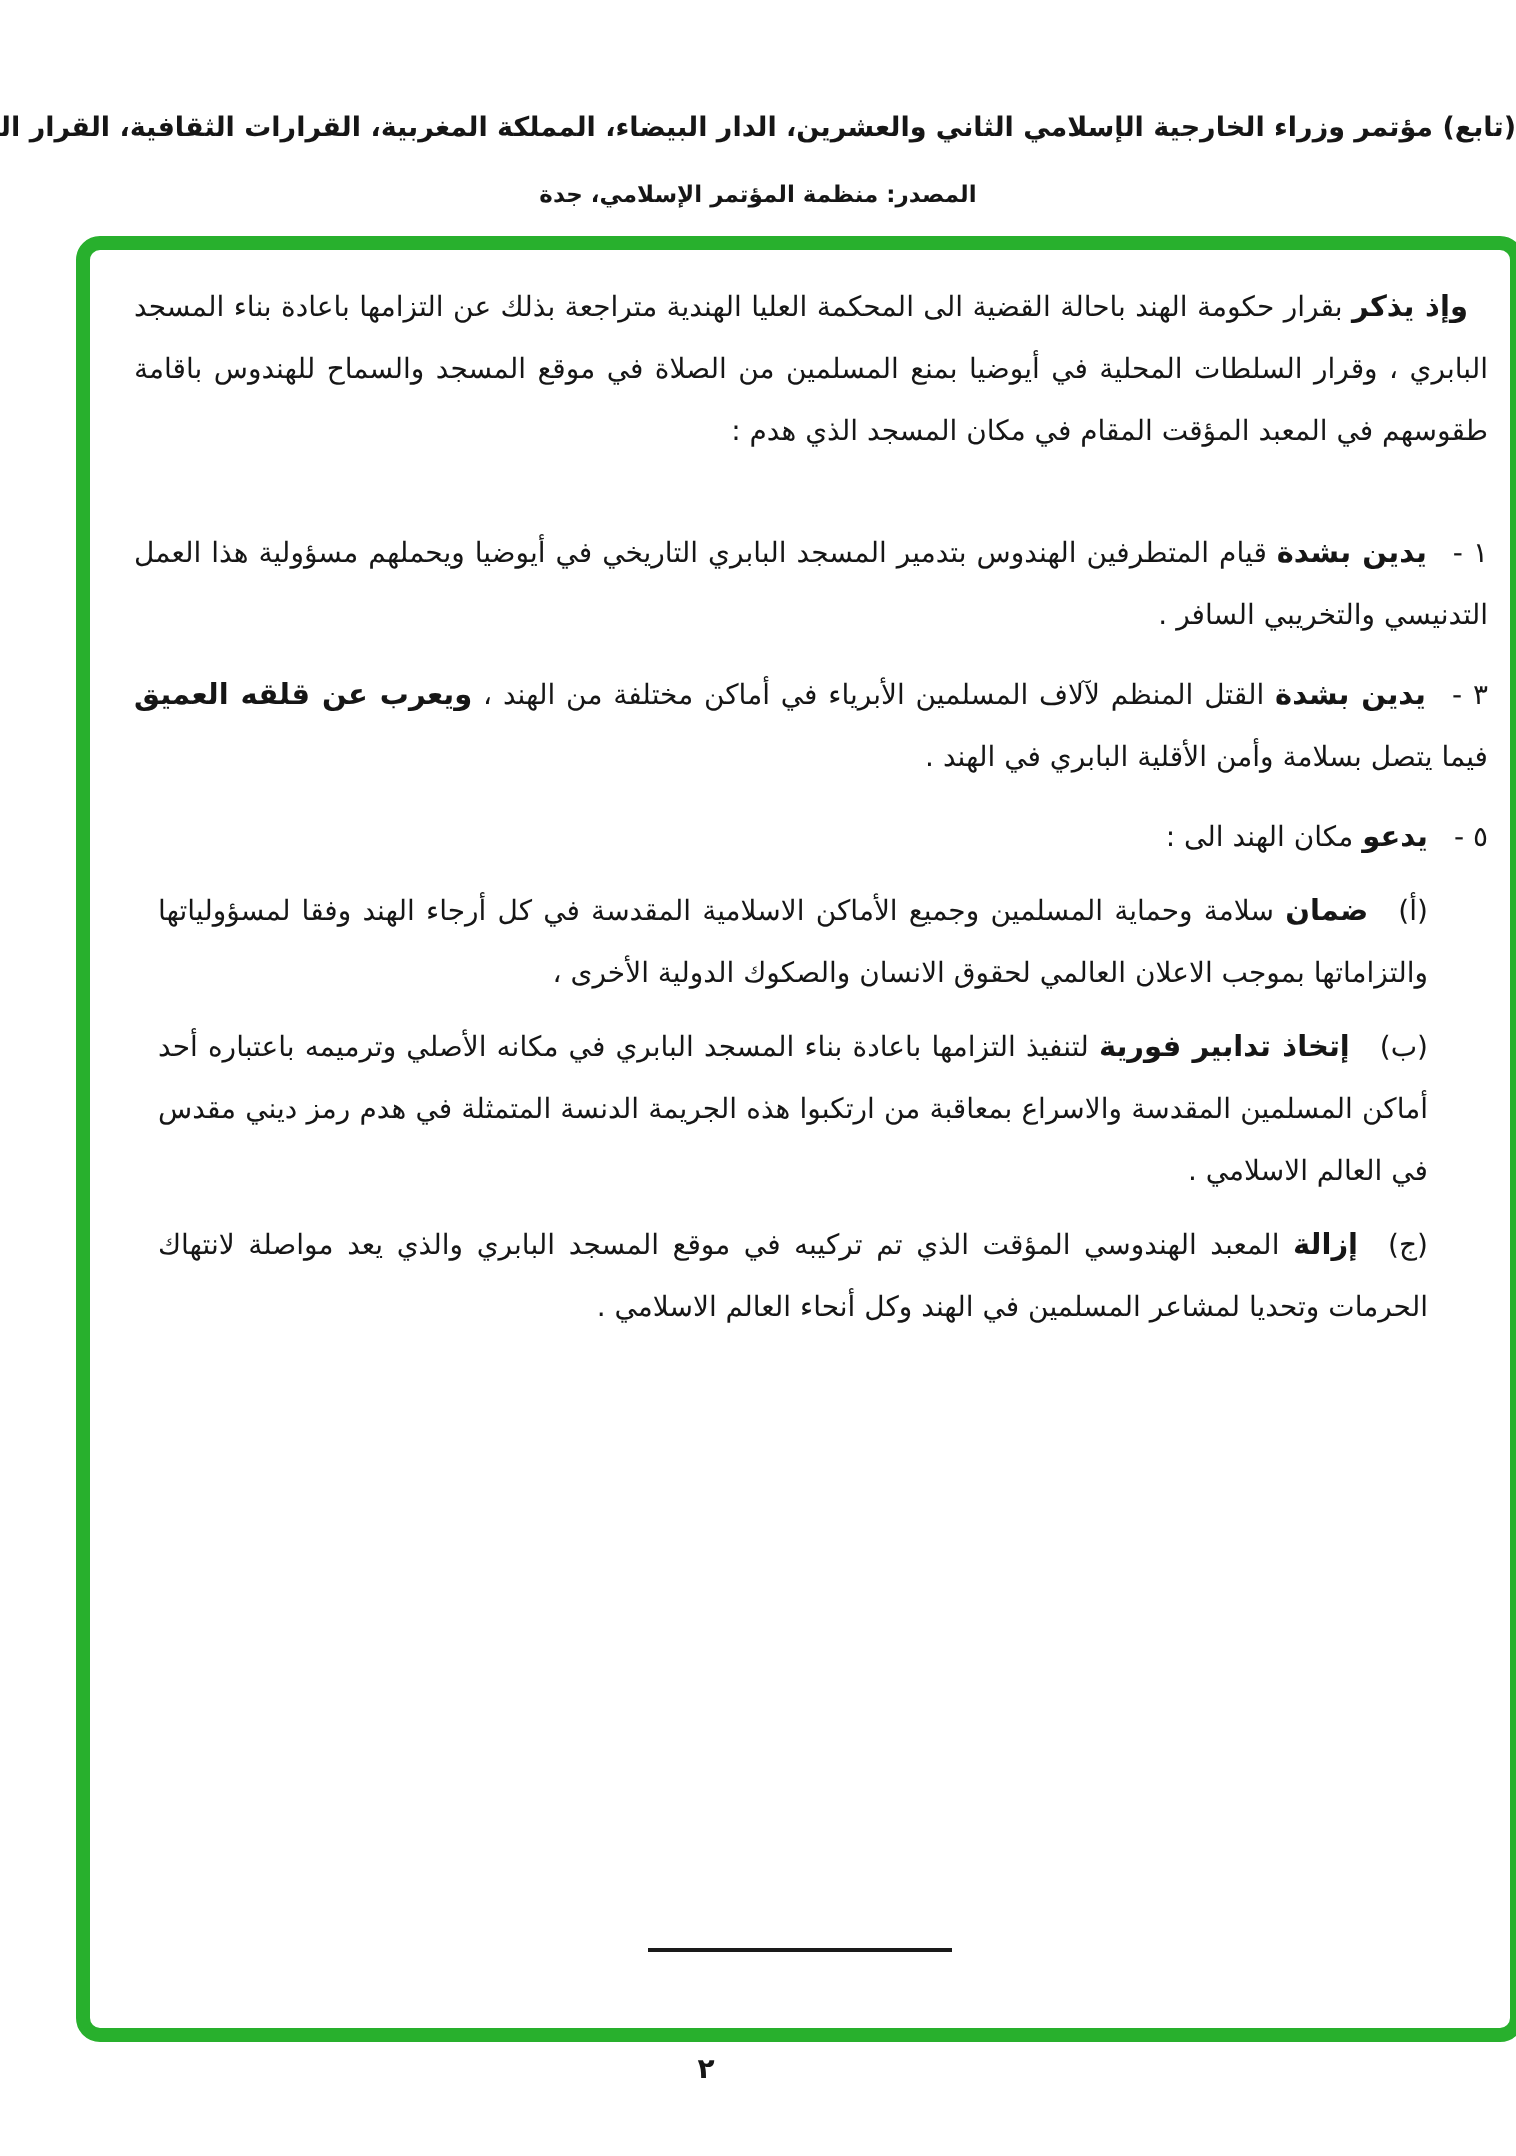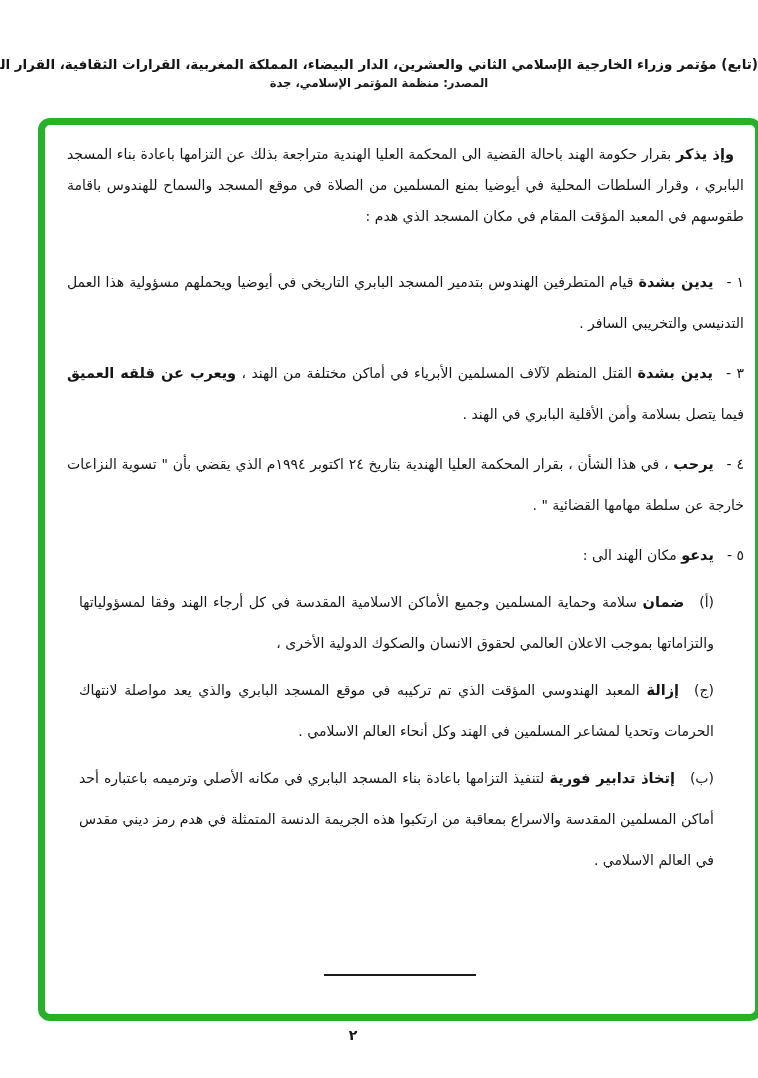--- a/index.html
+++ b/index.html
@@ -5,34 +5,34 @@
   :root{ --accent:#28b02d; --ink:#161616; }
   html,body{ margin:0; padding:0; }
   body{
     width:758px; height:1078px; position:relative; overflow:hidden;
     background:#ffffff; color:var(--ink);
     font-family:"DejaVu Sans", sans-serif;
     direction:rtl;
   }
   .hdr{ position:absolute; top:56px; left:0; right:0; text-align:center; }
   .hdr1{ font-weight:bold; font-size:13.5px; letter-spacing:-0.2px; white-space:nowrap; }
-  .hdr2{ font-weight:bold; font-size:11.5px; margin-top:4px; }
+  .hdr2{ font-weight:bold; font-size:11.5px; margin-top:18px; }
 
   .frame{
     position:absolute; top:118px; left:38px; width:724px; height:903px;
     box-sizing:border-box; border:7px solid var(--accent); border-radius:12px;
     padding:14px 11px 0 22px; overflow:hidden;
   }
   .preamble{
     margin:0; font-size:14px; line-height:31px;
     text-align:justify; text-align-last:right; text-indent:10px;
   }
   #clauses{ margin-top:30px; }
   .clause{
-    margin:9px 0 0; font-size:14px; line-height:41px;
+    margin:9px 0 0; font-size:14px; line-height:31px;
     text-align:justify; text-align-last:right;
   }
   .clause .num{ margin-left:13px; }
   .clause.sub{ margin:6px 30px 0 12px; }
   .clause.sub .num{ margin-left:15px; }
   b{ font-size:14.5px; }
   .endrule{
     position:absolute; bottom:38px; left:50%; transform:translateX(-50%);
     width:152px; height:2px; background:#1a1a1a;
   }
@@ -47,22 +47,21 @@
 <div class="hdr">
   <div class="hdr1">(تابع) مؤتمر وزراء الخارجية الإسلامي الثاني والعشرين، الدار البيضاء، المملكة المغربية، القرارات الثقافية، القرار الرقم٢٢/١٨-ث</div>
   <div class="hdr2">المصدر: منظمة المؤتمر الإسلامي، جدة</div>
 </div>
 
 <div class="frame">
   <p class="preamble" id="preamble"><b>وإذ يذكر</b><span> بقرار حكومة الهند باحالة القضية الى المحكمة العليا الهندية متراجعة بذلك عن التزامها باعادة بناء المسجد البابري ، وقرار السلطات المحلية في أيوضيا بمنع المسلمين من الصلاة في موقع المسجد والسماح للهندوس باقامة طقوسهم في المعبد المؤقت المقام في مكان المسجد الذي هدم :</span></p>
   <div id="clauses">
       <p class="clause"><span class="num">١ -</span><b>يدين بشدة</b><span> قيام المتطرفين الهندوس بتدمير المسجد البابري التاريخي في أيوضيا ويحملهم مسؤولية هذا العمل التدنيسي والتخريبي السافر .</span></p>
       <p class="clause"><span class="num">٣ -</span><b>يدين بشدة</b><span> القتل المنظم لآلاف المسلمين الأبرياء في أماكن مختلفة من الهند ، </span><b>ويعرب عن قلقه العميق</b><span> فيما يتصل بسلامة وأمن الأقلية البابري في الهند .</span></p>
-      <p class="clause"><span class="num">٤ -</span><b>يرحب</b><span> ، في هذا الشأن ، بقرار المحكمة العليا الهندية بتاريخ ٢٤ اكتوبر ١٩٩٤م الذي يقضي بأن " تسوية النزاعات خارجة عن سلطة مهامها القضائية " .</span></p>
       <p class="clause"><span class="num">٥ -</span><b>يدعو</b><span> مكان الهند الى :</span></p>
       <p class="clause sub"><span class="num">(أ)</span><b>ضمان</b><span> سلامة وحماية المسلمين وجميع الأماكن الاسلامية المقدسة في كل أرجاء الهند وفقا لمسؤولياتها والتزاماتها بموجب الاعلان العالمي لحقوق الانسان والصكوك الدولية الأخرى ،</span></p>
+      <p class="clause sub"><span class="num">(ب)</span><b>إتخاذ تدابير فورية</b><span> لتنفيذ التزامها باعادة بناء المسجد البابري في مكانه الأصلي وترميمه باعتباره أحد أماكن المسلمين المقدسة والاسراع بمعاقبة من ارتكبوا هذه الجريمة الدنسة المتمثلة في هدم رمز ديني مقدس في العالم الاسلامي .</span></p>
       <p class="clause sub"><span class="num">(ج)</span><b>إزالة</b><span> المعبد الهندوسي المؤقت الذي تم تركيبه في موقع المسجد البابري والذي يعد مواصلة لانتهاك الحرمات وتحديا لمشاعر المسلمين في الهند وكل أنحاء العالم الاسلامي .</span></p>
-      <p class="clause sub"><span class="num">(ب)</span><b>إتخاذ تدابير فورية</b><span> لتنفيذ التزامها باعادة بناء المسجد البابري في مكانه الأصلي وترميمه باعتباره أحد أماكن المسلمين المقدسة والاسراع بمعاقبة من ارتكبوا هذه الجريمة الدنسة المتمثلة في هدم رمز ديني مقدس في العالم الاسلامي .</span></p>
     </div>
   <div class="endrule"></div>
 </div>
 
 <div class="pagenum">٢</div>
 
 </body></html>

